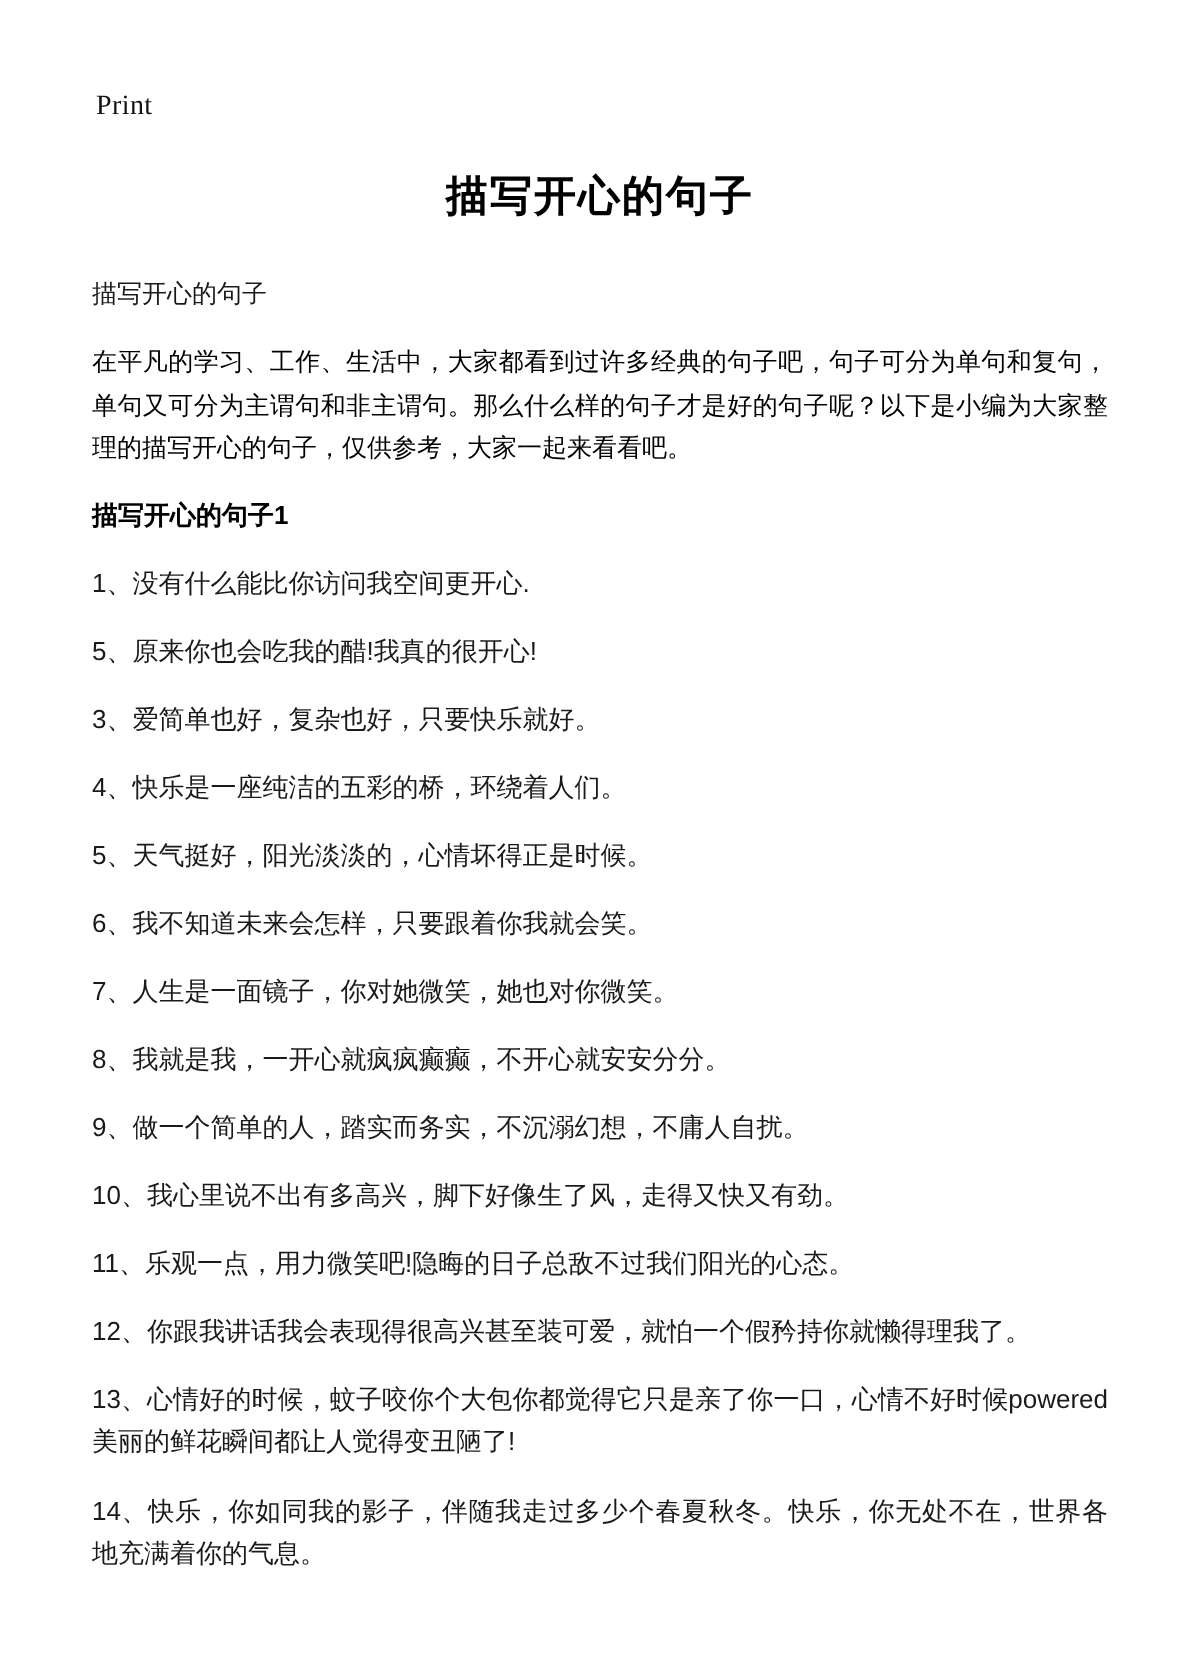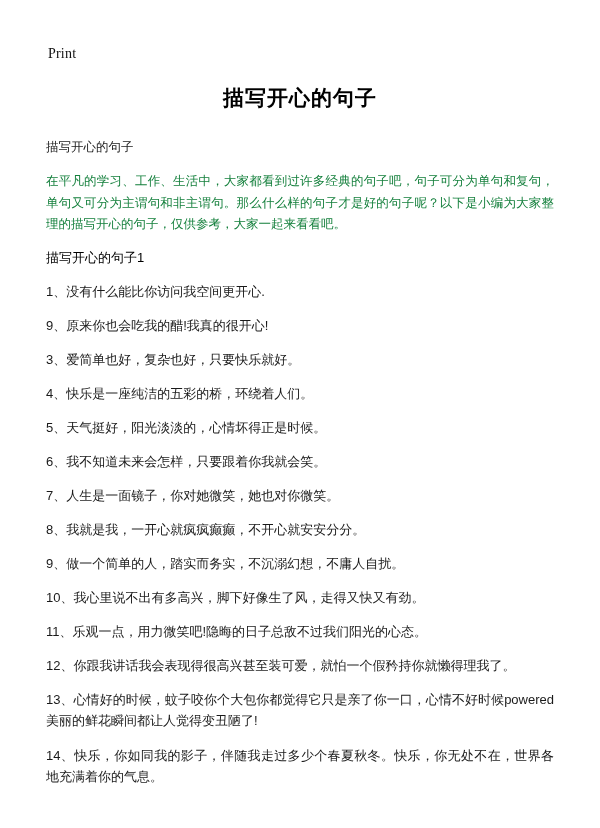--- a/index.html
+++ b/index.html
@@ -43,25 +43,25 @@
     font-size: 12.5px;
     line-height: 1.55;
     margin: 0 0 14px 0;
     color: #1a1a1a;
   }
   .para {
     font-size: 12.5px;
     line-height: 1.72;
     margin: 0 0 13px 0;
     text-align: justify;
-    color: #15803d;
+    color: #000000;
   }
   .section-head {
     font-size: 13px;
-    font-weight: normal;
+    font-weight: bold;
     margin: 0 0 14px 0;
     color: #000;
   }
   .list {
     margin: 0;
     padding: 0;
     list-style: none;
   }
   .list-item {
     font-size: 13px;
@@ -81,21 +81,21 @@
   <h1 class="doc-title">描写开心的句子</h1>
 
   <p class="lead">描写开心的句子</p>
 
   <p class="para">在平凡的学习、工作、生活中，大家都看到过许多经典的句子吧，句子可分为单句和复句，单句又可分为主谓句和非主谓句。那么什么样的句子才是好的句子呢？以下是小编为大家整理的描写开心的句子，仅供参考，大家一起来看看吧。</p>
 
   <h2 class="section-head">描写开心的句子1</h2>
 
   <ul class="list">
     <li class="list-item">1、没有什么能比你访问我空间更开心.</li>
-    <li class="list-item">9、原来你也会吃我的醋!我真的很开心!</li>
+    <li class="list-item">5、原来你也会吃我的醋!我真的很开心!</li>
     <li class="list-item">3、爱简单也好，复杂也好，只要快乐就好。</li>
     <li class="list-item">4、快乐是一座纯洁的五彩的桥，环绕着人们。</li>
     <li class="list-item">5、天气挺好，阳光淡淡的，心情坏得正是时候。</li>
     <li class="list-item">6、我不知道未来会怎样，只要跟着你我就会笑。</li>
     <li class="list-item">7、人生是一面镜子，你对她微笑，她也对你微笑。</li>
     <li class="list-item">8、我就是我，一开心就疯疯癫癫，不开心就安安分分。</li>
     <li class="list-item">9、做一个简单的人，踏实而务实，不沉溺幻想，不庸人自扰。</li>
     <li class="list-item">10、我心里说不出有多高兴，脚下好像生了风，走得又快又有劲。</li>
     <li class="list-item">11、乐观一点，用力微笑吧!隐晦的日子总敌不过我们阳光的心态。</li>
     <li class="list-item">12、你跟我讲话我会表现得很高兴甚至装可爱，就怕一个假矜持你就懒得理我了。</li>

